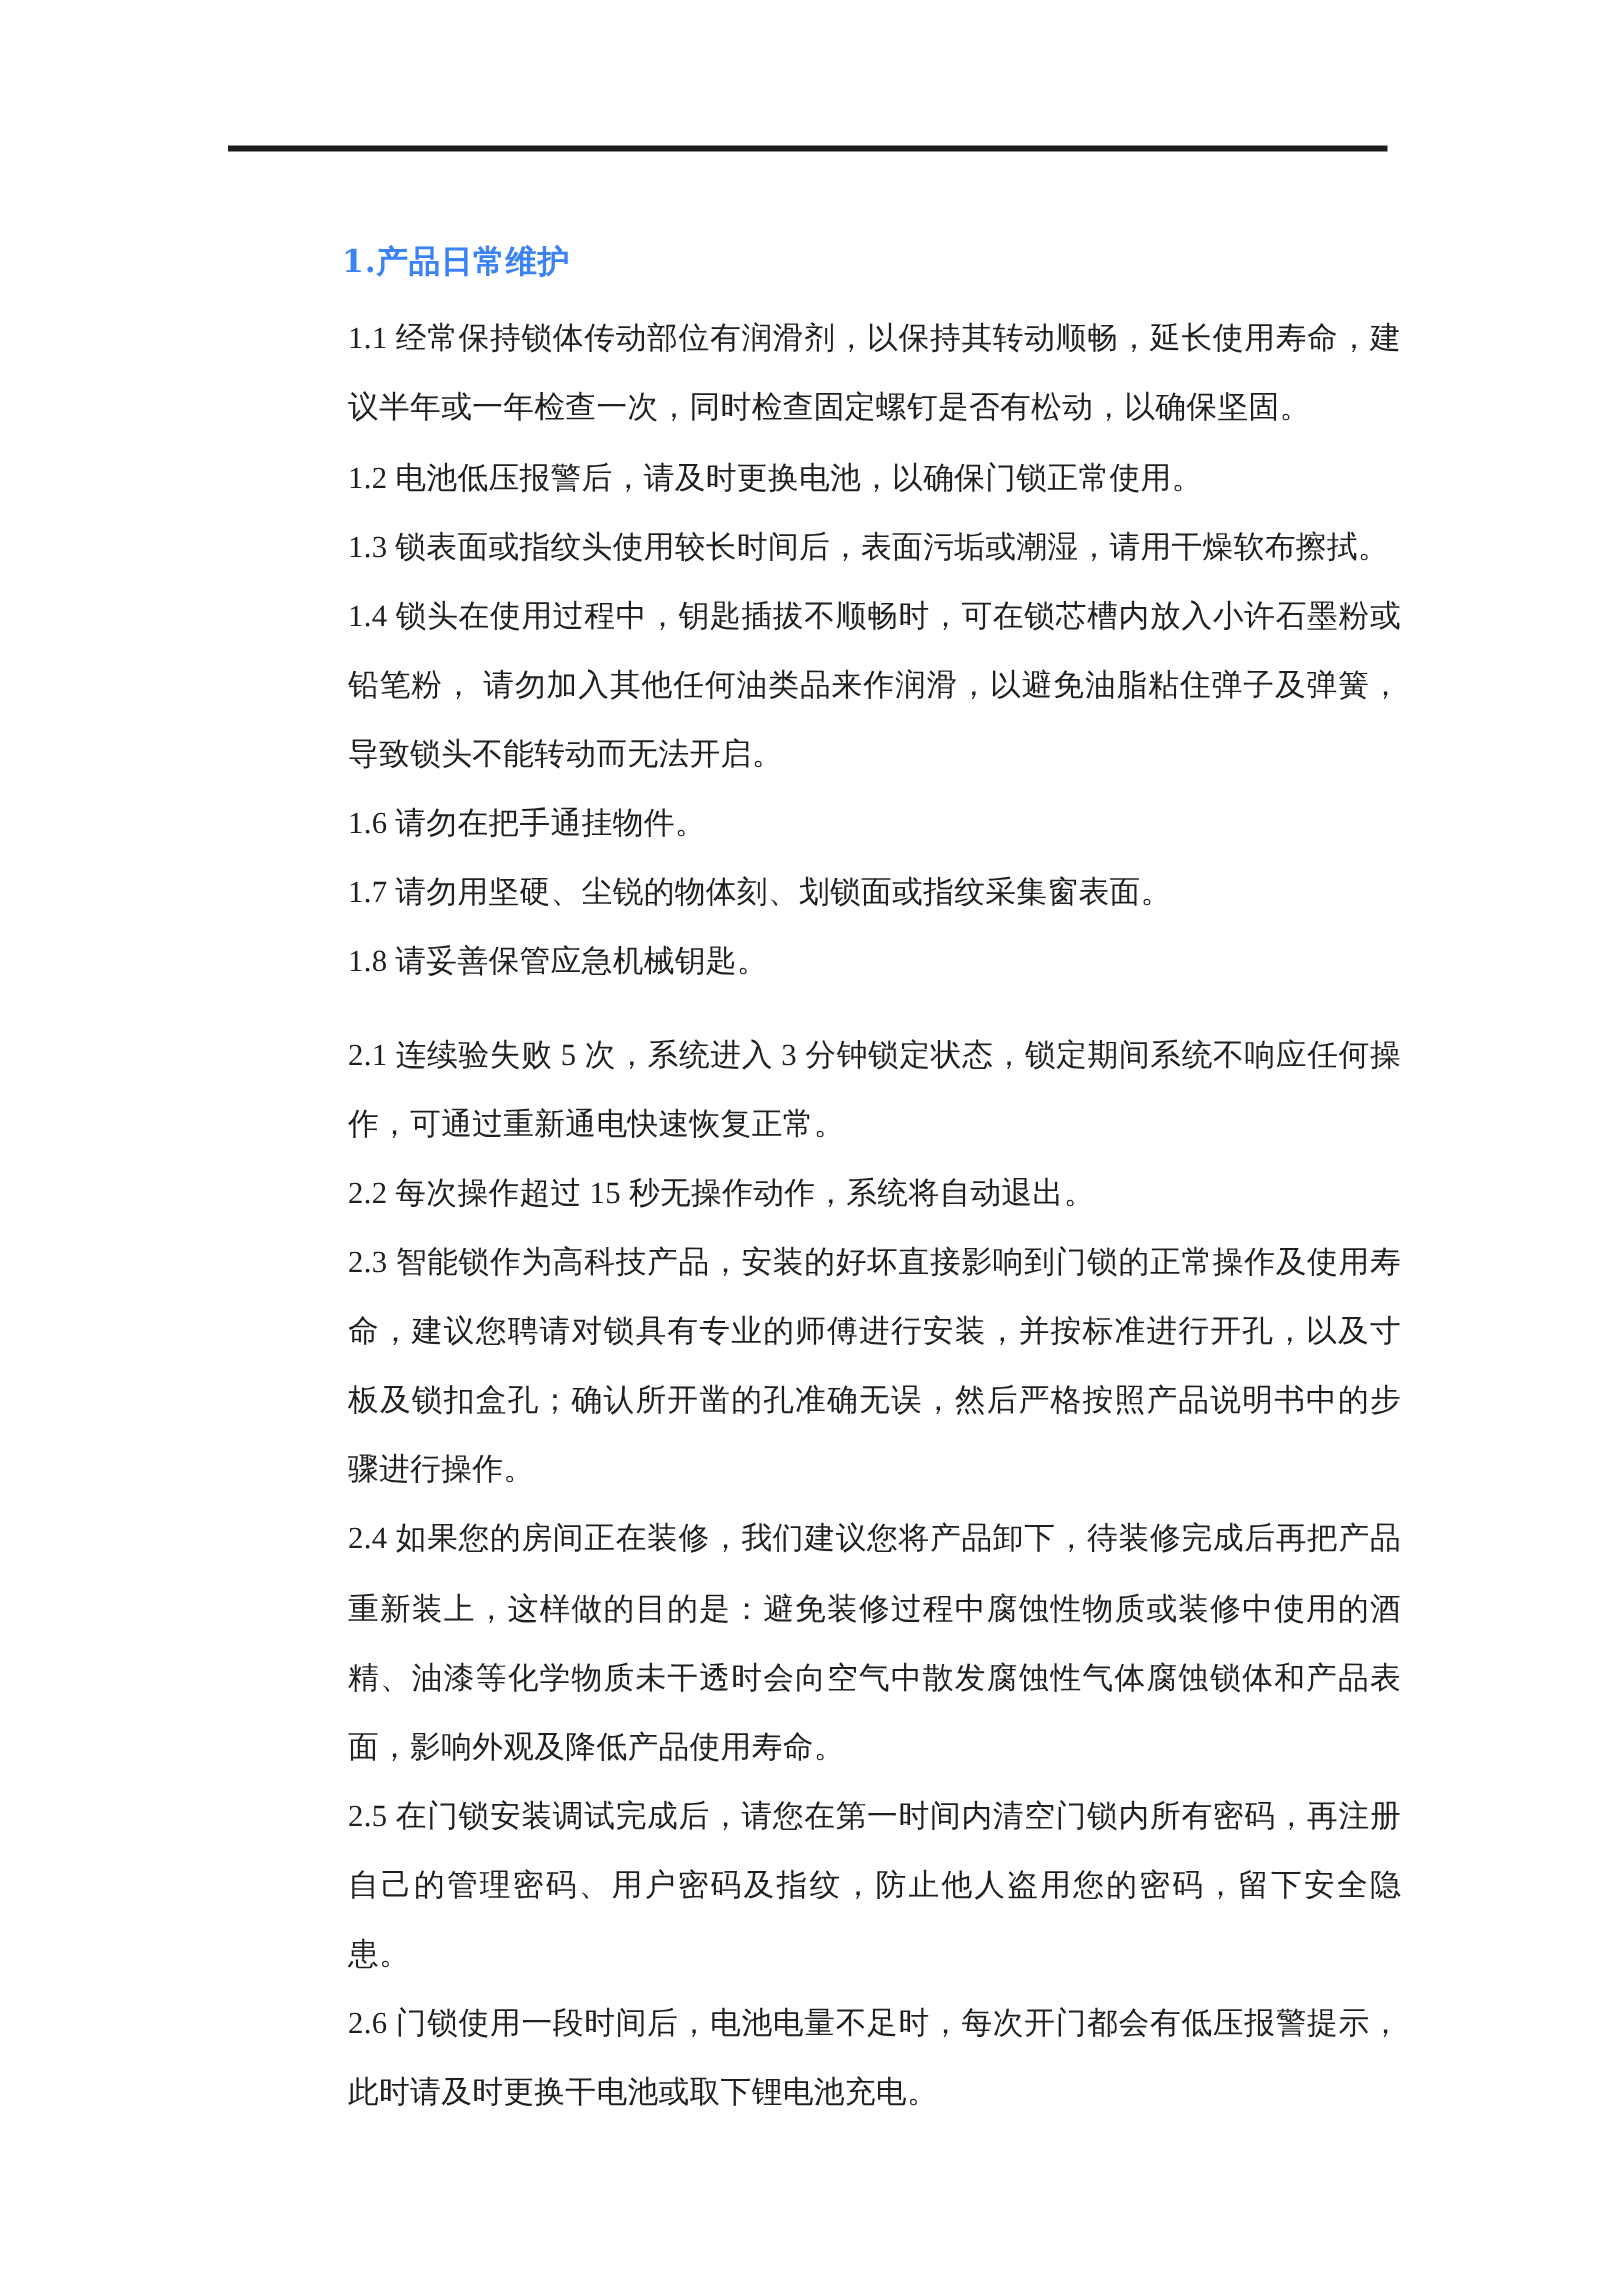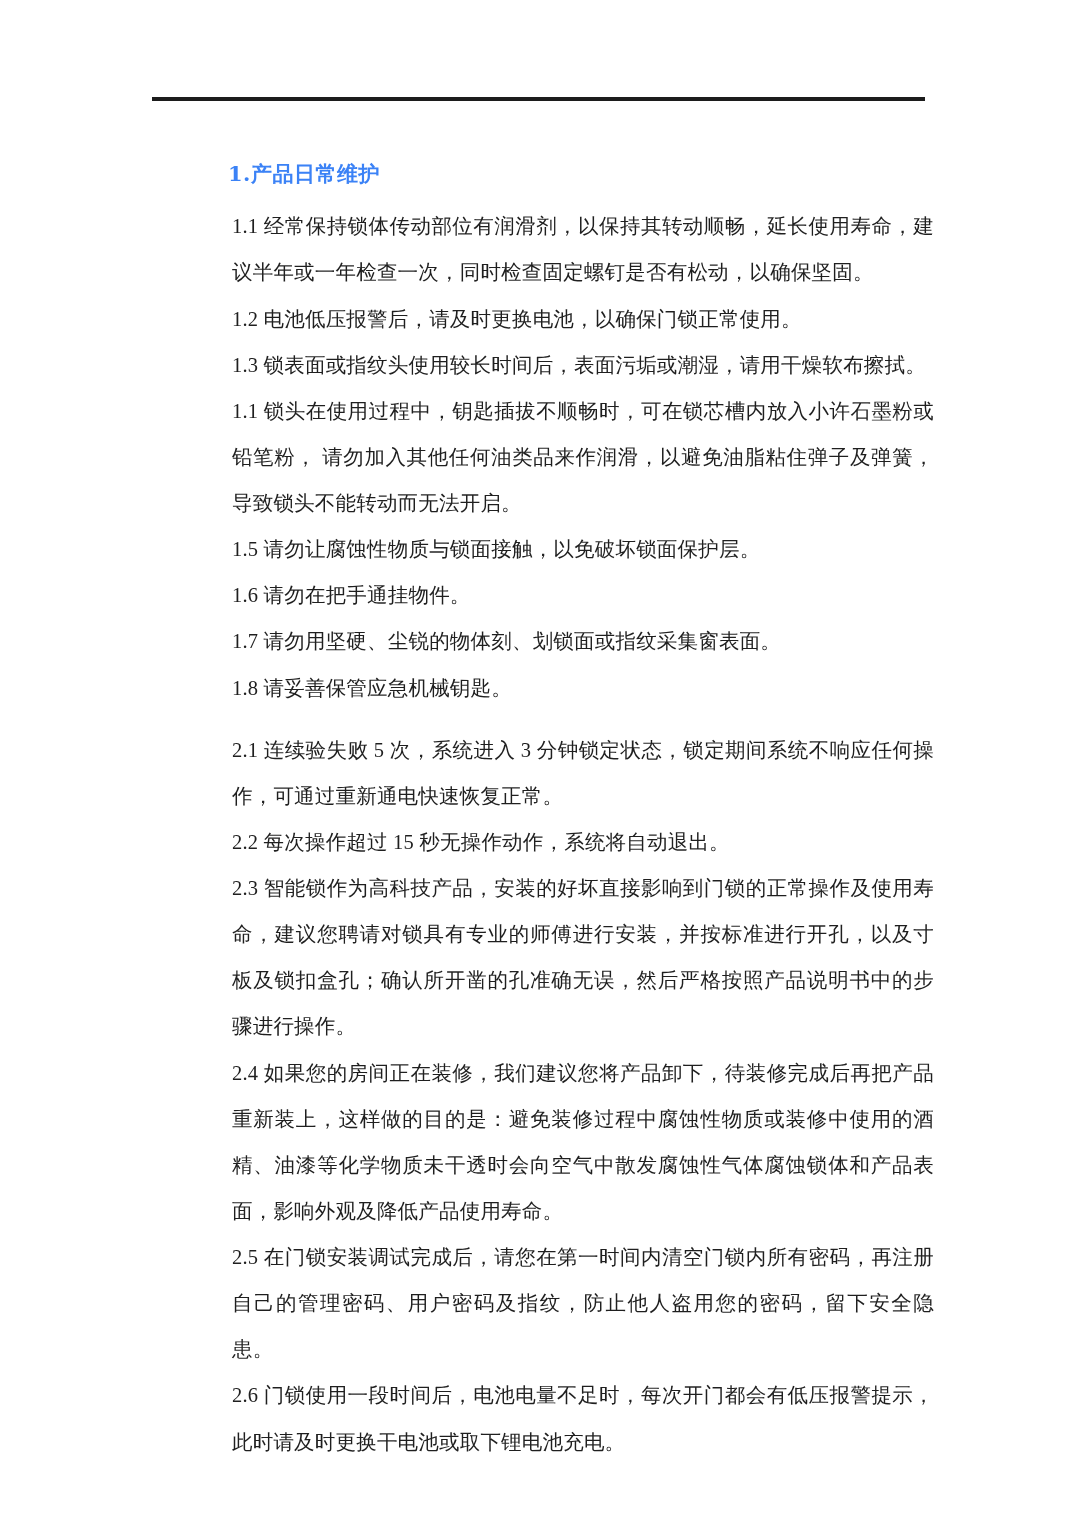--- a/index.html
+++ b/index.html
@@ -94,22 +94,21 @@
 
   <div class="content">
 
 
     <h2 class="sub-title sub-title-1">1.产品日常维护</h2>
 
     <div class="sec-body-1">
       <p class="para after-head">1.1 经常保持锁体传动部位有润滑剂，以保持其转动顺畅，延长使用寿命，建议半年或一年检查一次，同时检查固定螺钉是否有松动，以确保坚固。</p>
       <p class="para">1.2 电池低压报警后，请及时更换电池，以确保门锁正常使用。</p>
       <p class="para">1.3 锁表面或指纹头使用较长时间后，表面污垢或潮湿，请用干燥软布擦拭。</p>
-      <p class="para">1.1 锁头在使用过程中，钥匙插拔不顺畅时，可在锁芯槽内放入小许石墨粉或铅笔粉， 请勿加入其他任何油类品来作润滑，以避免油脂粘住弹子及弹簧，导致锁头不能转动而无法开启。</p>
-      <p class="para">1.5 请勿让腐蚀性物质与锁面接触，以免破坏锁面保护层。</p>
+      <p class="para">1.4 锁头在使用过程中，钥匙插拔不顺畅时，可在锁芯槽内放入小许石墨粉或铅笔粉， 请勿加入其他任何油类品来作润滑，以避免油脂粘住弹子及弹簧，导致锁头不能转动而无法开启。</p>
       <p class="para">1.6 请勿在把手通挂物件。</p>
       <p class="para">1.7 请勿用坚硬、尘锐的物体刻、划锁面或指纹采集窗表面。</p>
       <p class="para">1.8 请妥善保管应急机械钥匙。</p>
     </div>
 
 
     <div class="sec-body-2">
       <p class="para after-head">2.1 连续验失败 5 次，系统进入 3 分钟锁定状态，锁定期间系统不响应任何操作，可通过重新通电快速恢复正常。</p>
       <p class="para">2.2 每次操作超过 15 秒无操作动作，系统将自动退出。</p>
       <p class="para">2.3 智能锁作为高科技产品，安装的好坏直接影响到门锁的正常操作及使用寿命，建议您聘请对锁具有专业的师傅进行安装，并按标准进行开孔，以及寸板及锁扣盒孔；确认所开凿的孔准确无误，然后严格按照产品说明书中的步骤进行操作。</p>

